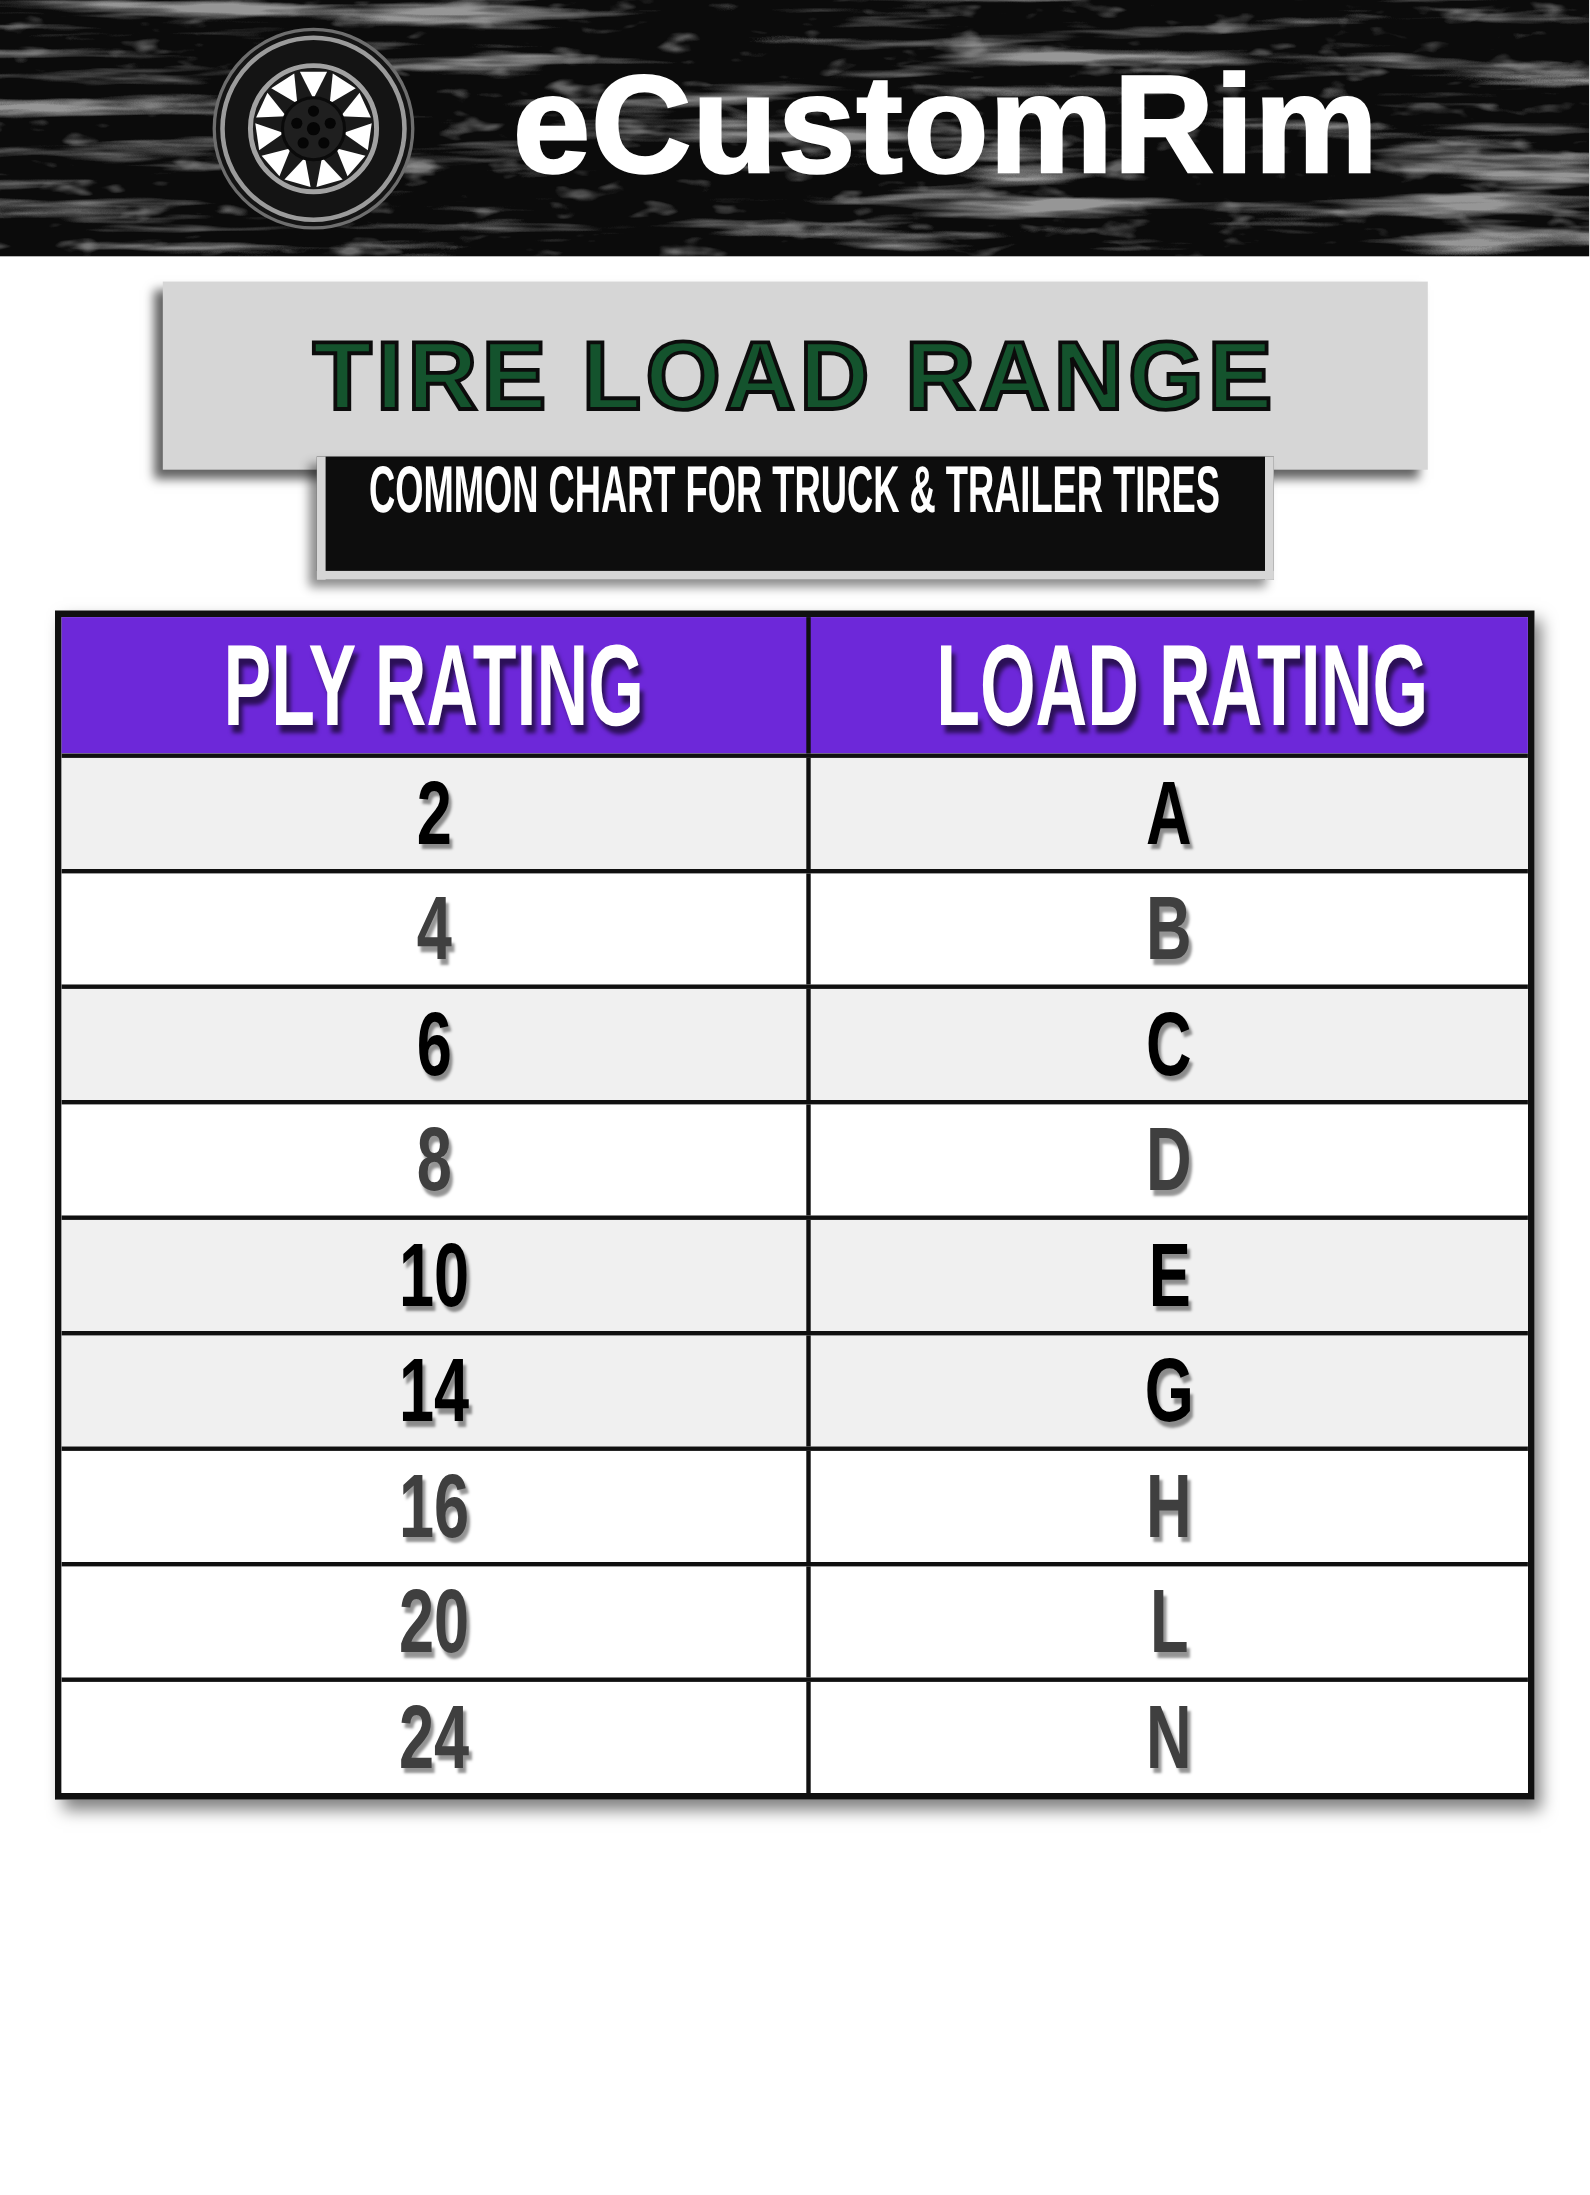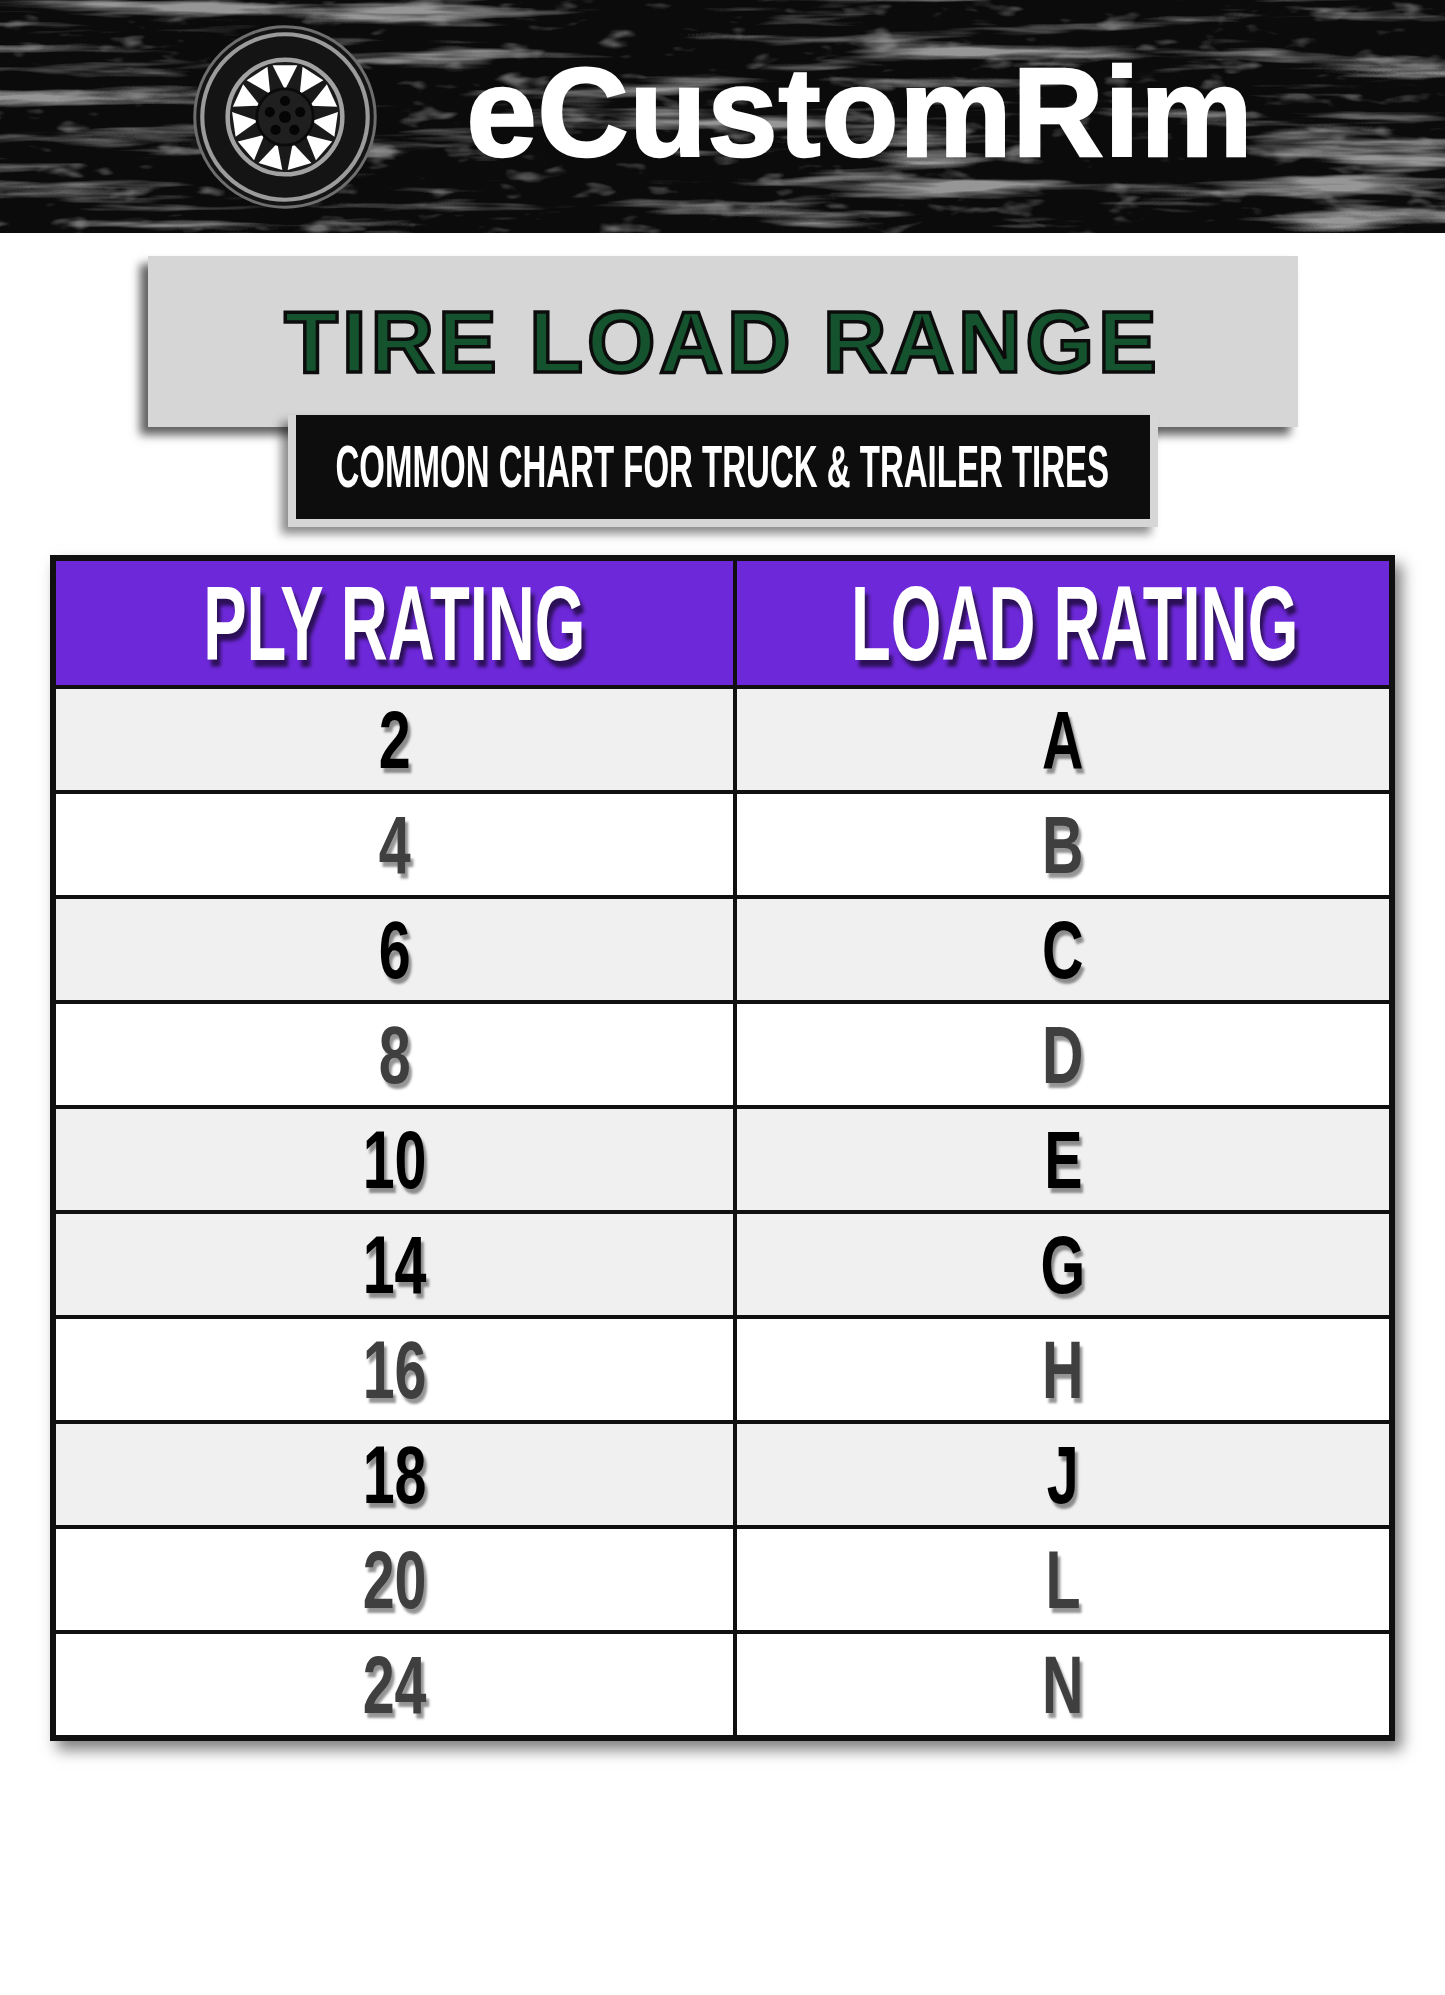--- a/index.html
+++ b/index.html
@@ -31,21 +31,21 @@
   }
   .title-text {
     color:#14532d; font-weight:bold; font-size:88px; letter-spacing:4px;
     -webkit-text-stroke:3.5px #0c0c0c; white-space:nowrap; line-height:1;
   }
 
   
   .subtitle-banner {
     position:relative; z-index:2; width:854px; height:104px; margin:-12px auto 0;
     background:#0d0d0d; border:8px solid #d6d6d6; border-top:none;
-    display:flex; align-items:center; justify-content:center;
+    display:flex; justify-content:center;
     box-shadow:-7px 7px 9px rgba(0,0,0,0.45);
   }
   .subtitle-text {
     display:inline-block; color:#ffffff; font-weight:bold; font-size:60px;
     transform:scaleX(0.55); white-space:nowrap; line-height:1;
   }
 
   
   .load-table {
     width:1333px; margin:28px auto 0;
@@ -196,28 +196,20 @@
         </div>
     </div>
     <div class="row plain">
       <div class="cell ply-col">
           <span class="cell-text">16</span>
         </div>
       <div class="cell load-col">
           <span class="cell-text">H</span>
         </div>
     </div>
-    <div class="row shaded">
-      <div class="cell ply-col">
-          <span class="cell-text">18</span>
-        </div>
-      <div class="cell load-col">
-          <span class="cell-text">J</span>
-        </div>
-    </div>
     <div class="row plain">
       <div class="cell ply-col">
           <span class="cell-text">20</span>
         </div>
       <div class="cell load-col">
           <span class="cell-text">L</span>
         </div>
     </div>
     <div class="row plain">
       <div class="cell ply-col">

